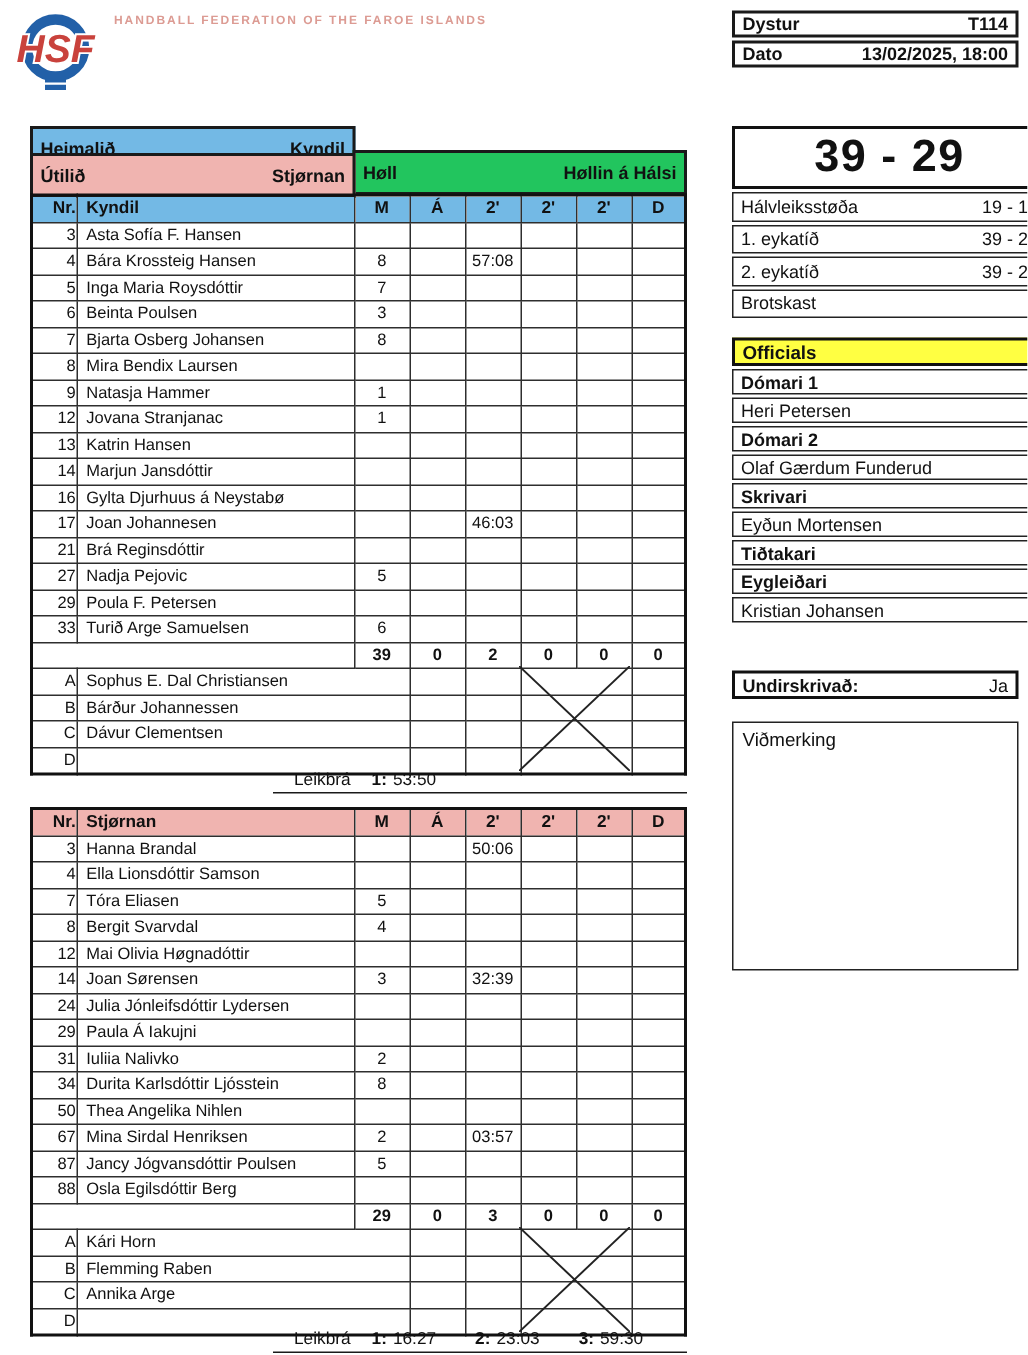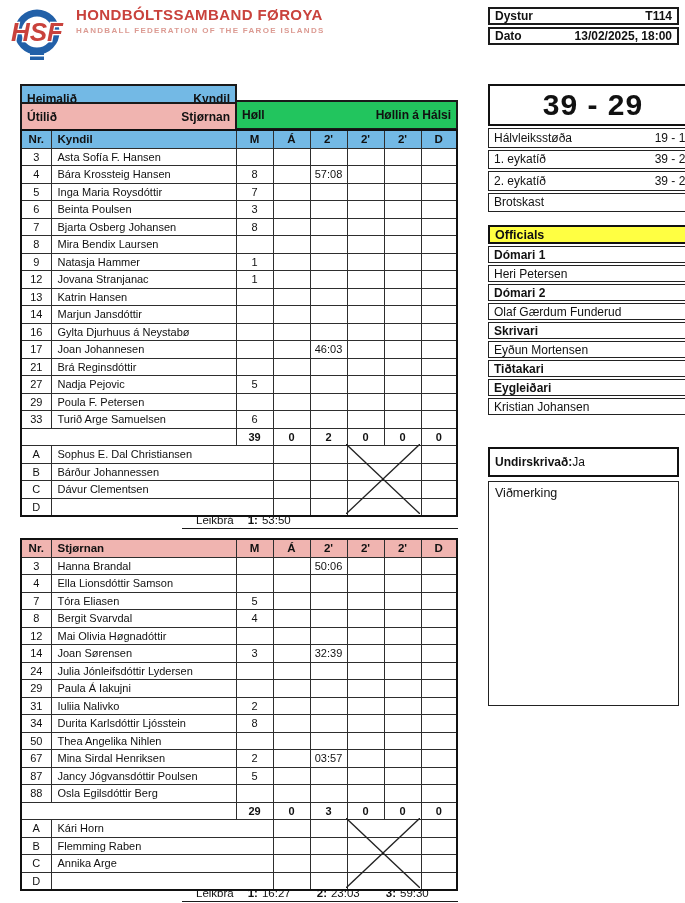--- a/index.html
+++ b/index.html
@@ -31,21 +31,21 @@
   .team-table td,.team-table th{border:1px solid #2e2e2e;overflow:hidden;white-space:nowrap;
     padding:0;box-sizing:border-box;}
   .team-table{border:2px solid #111;}
   .team-table thead tr{height:18px;}
   .team-table tbody tr{height:17.5px;}
   .team-table th{font-size:11.5px;font-weight:bold;}
   .home-tbl thead th{background:#73b9e5;}
   .away-tbl thead th{background:#f0b4b0;}
   .home-tbl{left:20px;top:129px;}
   .away-tbl{left:20px;top:538px;}
-  .nr{text-align:center;}
+  .nr{text-align:right;}
   .nm{text-align:left;padding-left:6px !important;}
   .vc{text-align:center;}
   .totals td{font-weight:bold;}
   
   .x-overlay{position:absolute;width:74px;height:70px;pointer-events:none;}
   .x-home{left:346px;top:444px;}
   .x-away{left:346px;top:818px;}
   
   .leikbra{position:absolute;left:182px;width:276px;height:15px;
     border-bottom:1.5px solid #1a1a1a;display:flex;align-items:flex-end;
@@ -62,41 +62,40 @@
   .score-row{box-sizing:border-box;border:1.5px solid #222;height:19.5px;margin-top:2px;
     display:flex;justify-content:space-between;align-items:center;padding:0 5px;font-size:12px;}
   
   .off-box{position:absolute;left:488px;top:225px;width:222px;}
   .off-head{box-sizing:border-box;border:2px solid #111;background:#ffff42;height:19px;
     font-size:12.5px;font-weight:bold;padding:1px 0 0 5px;}
   .off-row{box-sizing:border-box;border:1.5px solid #222;height:17px;margin-top:2px;
     display:flex;align-items:center;padding:0 5px;font-size:12px;}
   .off-role{font-weight:bold;}
   
-  .signed-box{position:absolute;left:488px;top:447px;width:191px;height:30px;
-    box-sizing:border-box;border:2px solid #111;display:flex;justify-content:flex-start;
+  .signed-box{position:absolute;left:488px;top:447px;width:191px;height:19px;
+    box-sizing:border-box;border:2px solid #111;display:flex;justify-content:space-between;
     align-items:center;padding:0 5px;font-size:12px;}
   .signed-box .lbl{font-weight:600;}
-  .remarks-box{position:absolute;left:488px;top:481px;width:191px;height:225px;
+  .remarks-box{position:absolute;left:488px;top:481px;width:191px;height:166px;
     box-sizing:border-box;border:1.5px solid #222;font-size:12.5px;padding:4px 6px;}
 </style>
 </head>
 <body>
 
 <div class="page">
 
   <div class="brand">
     <svg width="54" height="58" viewBox="0 0 54 58">
       <circle cx="27" cy="26" r="19" fill="none" stroke="#2260a8" stroke-width="7"></circle>
       <rect x="20" y="45" width="14" height="9" fill="#2260a8"></rect>
       <rect x="20" y="49" width="14" height="1.5" fill="#ffffff"></rect>
       <text x="27" y="35" font-size="26" font-weight="bold" font-style="italic" fill="#c9423c" stroke="#ffffff" stroke-width="2.5" paint-order="stroke" text-anchor="middle" font-family="Liberation Sans, sans-serif">HSF</text>
     </svg>
     <div class="brand-text">
-      <div class="org-title">HONDBÓLTSSAMBAND FØROYA</div>
       <div class="org-sub">HANDBALL FEDERATION OF THE FAROE ISLANDS</div>
     </div>
   </div>
 
   <div class="meta-box">
     <div class="meta-row">
       <span>Dystur</span>
       <span>T114</span>
     </div>
     <div class="meta-row">

